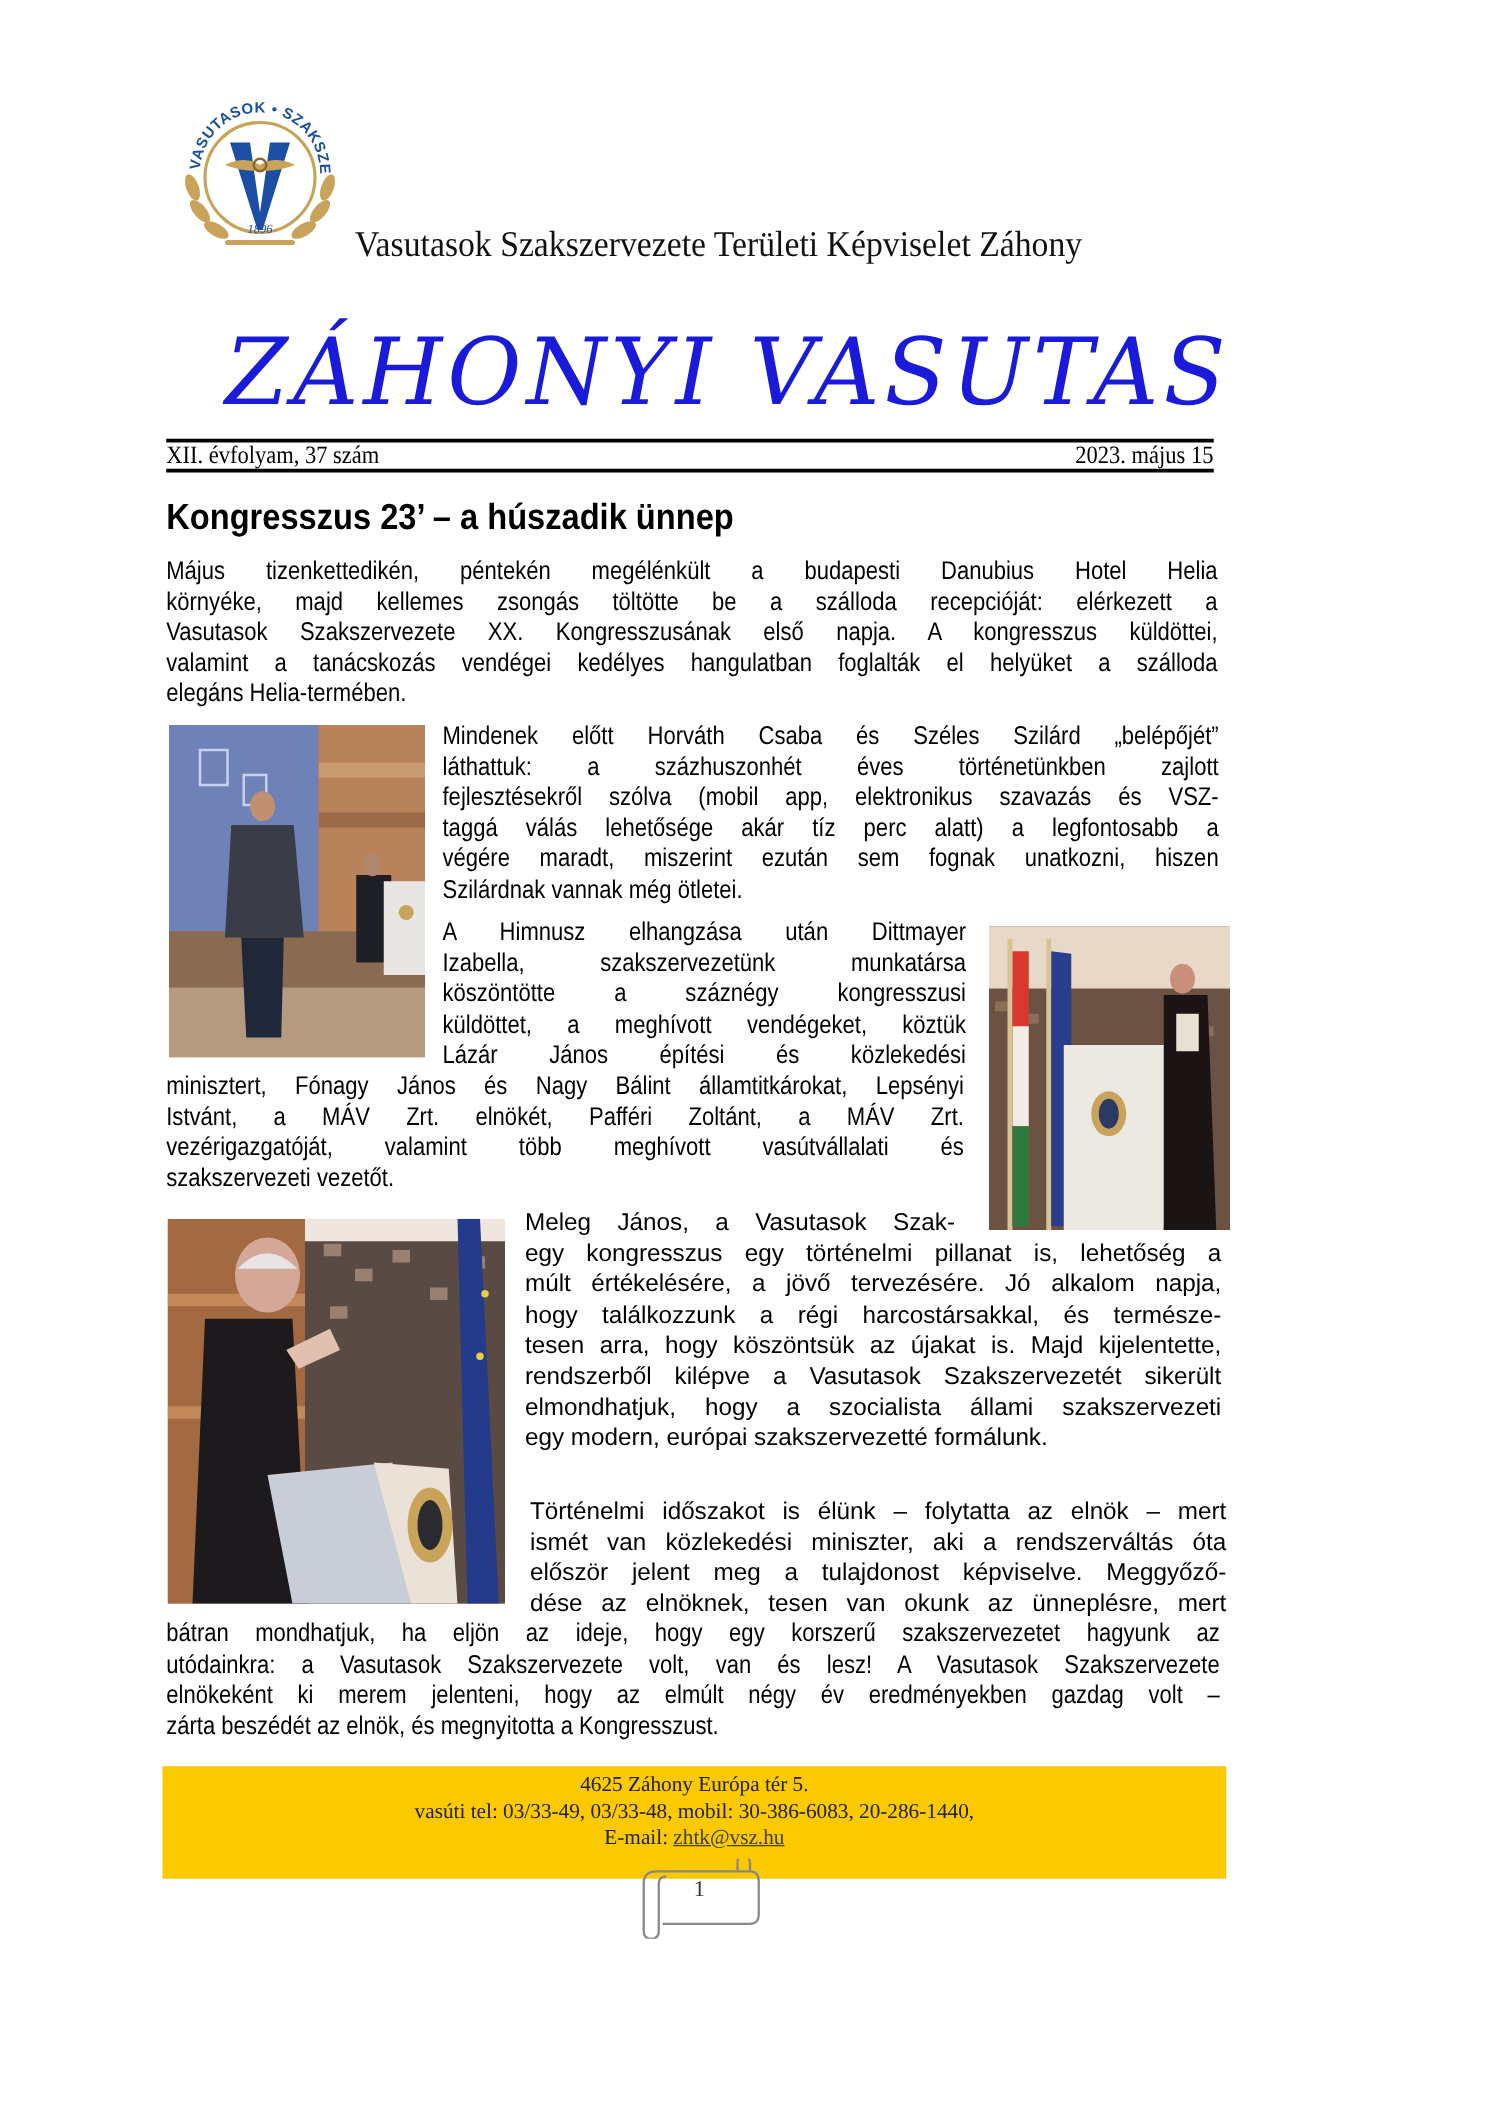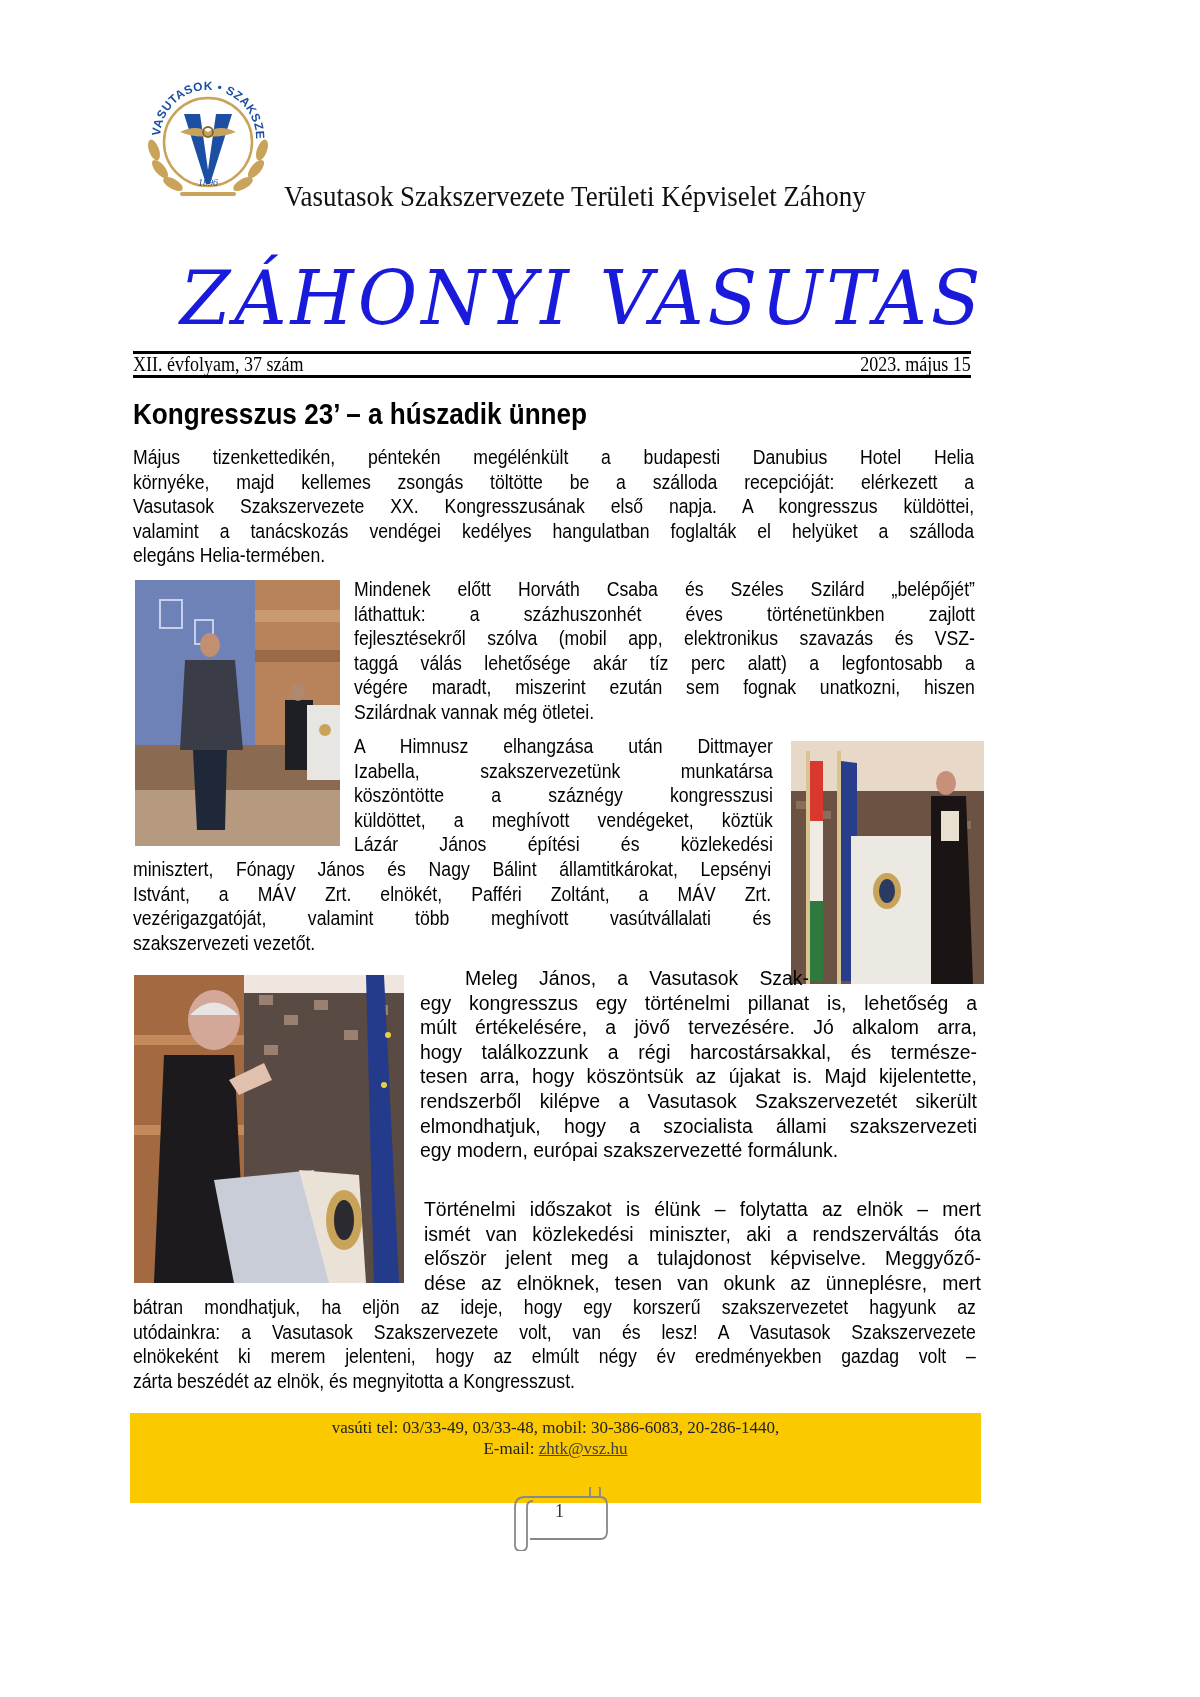--- a/index.html
+++ b/index.html
@@ -192,23 +192,23 @@
       <path d="M56,40 Q80,15 104,40" fill="#e8e4e4"></path>
       <path d="M95,105 L130,88 L138,105 L105,120 Z" fill="#e2c0b0"></path>
       <path d="M80,205 L180,195 L200,308 L100,308 Z" fill="#c8cdd8"></path>
       <path d="M165,195 L225,200 L232,308 L195,308 Z" fill="#eae2d6"></path>
       <ellipse cx="210" cy="245" rx="18" ry="30" fill="#c9a35a"></ellipse>
       <ellipse cx="210" cy="245" rx="10" ry="20" fill="#2a2a30"></ellipse>
     </svg>
   </div>
 
   <div class="txt" style="left:420px; top:966px; width:557px; font-size:19.4px;">
-    <span class="line" style="width:344px;margin-left:45px;">Meleg János, a Vasutasok Szak-</span>
+    <span class="line" style="width:344px;">Meleg János, a Vasutasok Szak-</span>
     <span class="line">egy kongresszus egy történelmi pillanat is, lehetőség a</span>
-    <span class="line">múlt értékelésére, a jövő tervezésére. Jó alkalom arra,</span>
+    <span class="line">múlt értékelésére, a jövő tervezésére. Jó alkalom napja,</span>
     <span class="line">hogy találkozzunk a régi harcostársakkal, és természe-</span>
     <span class="line">tesen arra, hogy köszöntsük az újakat is. Majd kijelentette,</span>
     <span class="line">rendszerből kilépve a Vasutasok Szakszervezetét sikerült</span>
     <span class="line">elmondhatjuk, hogy a szocialista állami szakszervezeti</span>
     <span class="line last">egy modern, európai szakszervezetté formálunk.</span>
   </div>
 
   <div class="txt" style="left:424px; top:1197px; width:557px; font-size:19.4px;">
     <span class="line">Történelmi időszakot is élünk – folytatta az elnök – mert</span>
     <span class="line">ismét van közlekedési miniszter, aki a rendszerváltás óta</span>
@@ -217,20 +217,21 @@
   </div>
   <div class="txt narrow" style="left:133px; top:1295px; width:980px;">
     <span class="line">bátran mondhatjuk, ha eljön az ideje, hogy egy korszerű szakszervezetet hagyunk az</span>
     <span class="line">utódainkra: a Vasutasok Szakszervezete volt, van és lesz! A Vasutasok Szakszervezete</span>
     <span class="line">elnökeként ki merem jelenteni, hogy az elmúlt négy év eredményekben gazdag volt –</span>
     <span class="line last">zárta beszédét az elnök, és megnyitotta a Kongresszust.</span>
   </div>
 
   <div class="footer">
     <div class="footer-text">
+      <div>4625 Záhony Európa tér 5.</div>
       <div>vasúti tel: 03/33-49, 03/33-48, mobil: 30-386-6083, 20-286-1440,</div>
       <div><span>E-mail: </span><a>zhtk@vsz.hu</a></div>
     </div>
   </div>
 
   <div class="pageno-wrap">
     <svg class="pageno" viewBox="0 0 110 64">
       <path d="M20,10 L95,10 Q102,10 102,18 L102,45 Q102,52 95,52 L25,52" fill="none" stroke="#888" stroke-width="1.8"></path>
       <path d="M20,10 Q10,10 10,20 L10,58 Q10,64 16,64 Q22,64 22,58 L22,20 Q22,14 28,14" fill="none" stroke="#888" stroke-width="1.8"></path>
       <path d="M85,10 L85,2 Q85,-2 90,-2 Q95,-2 95,3 L95,10" fill="none" stroke="#888" stroke-width="1.8"></path>

